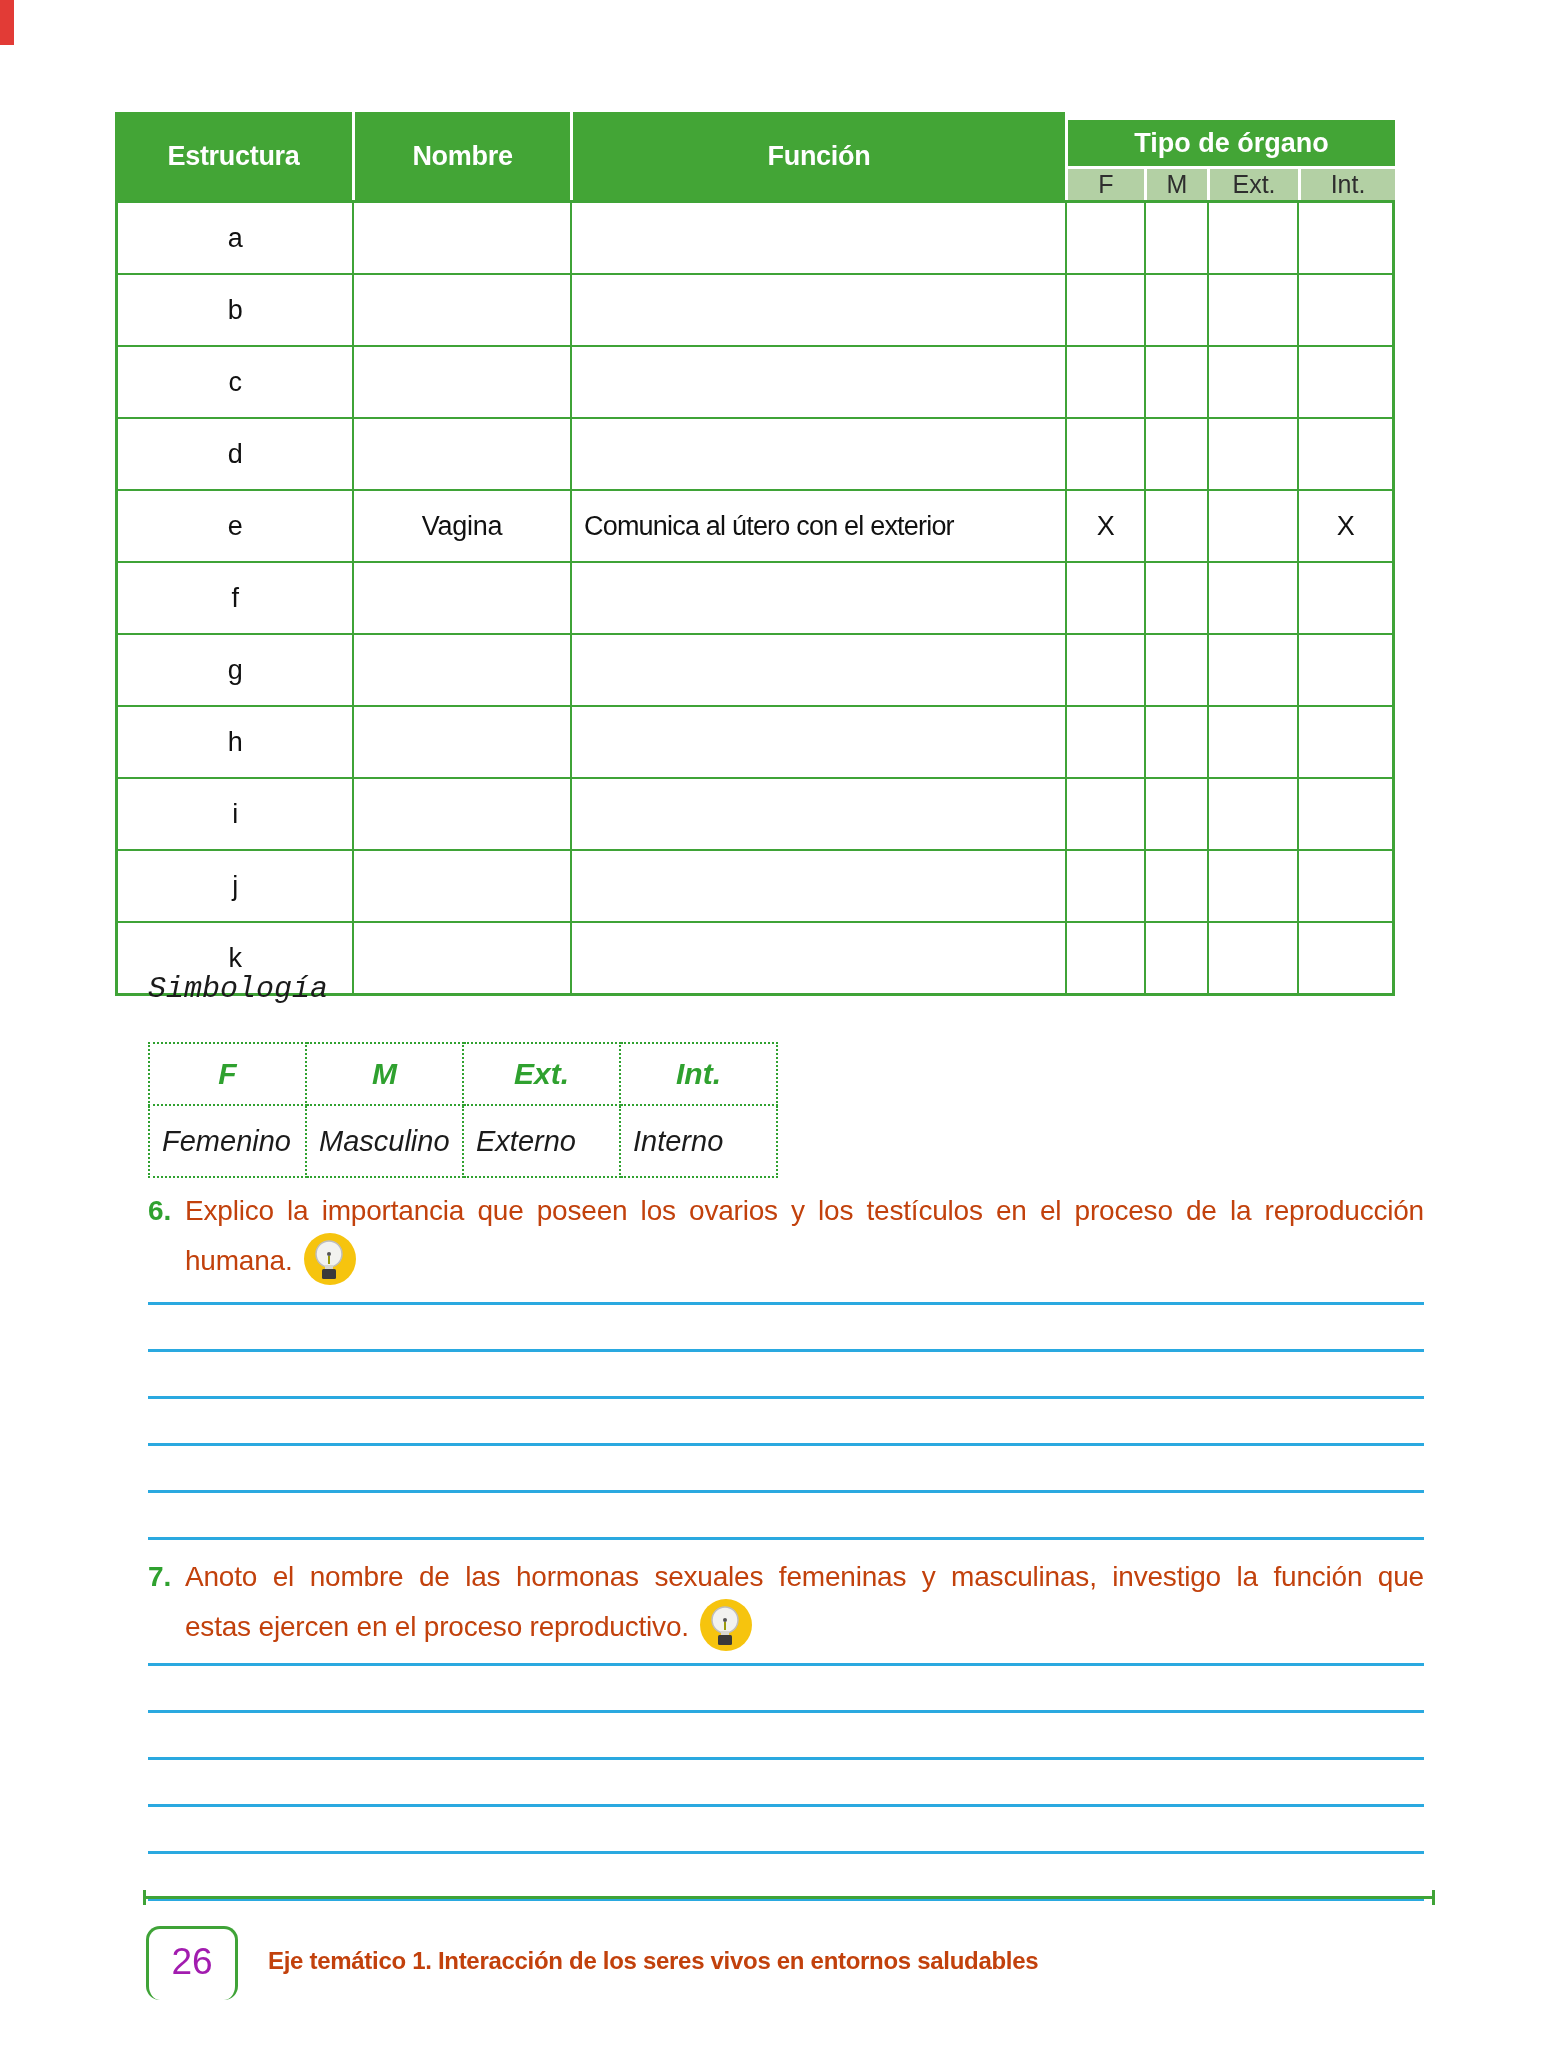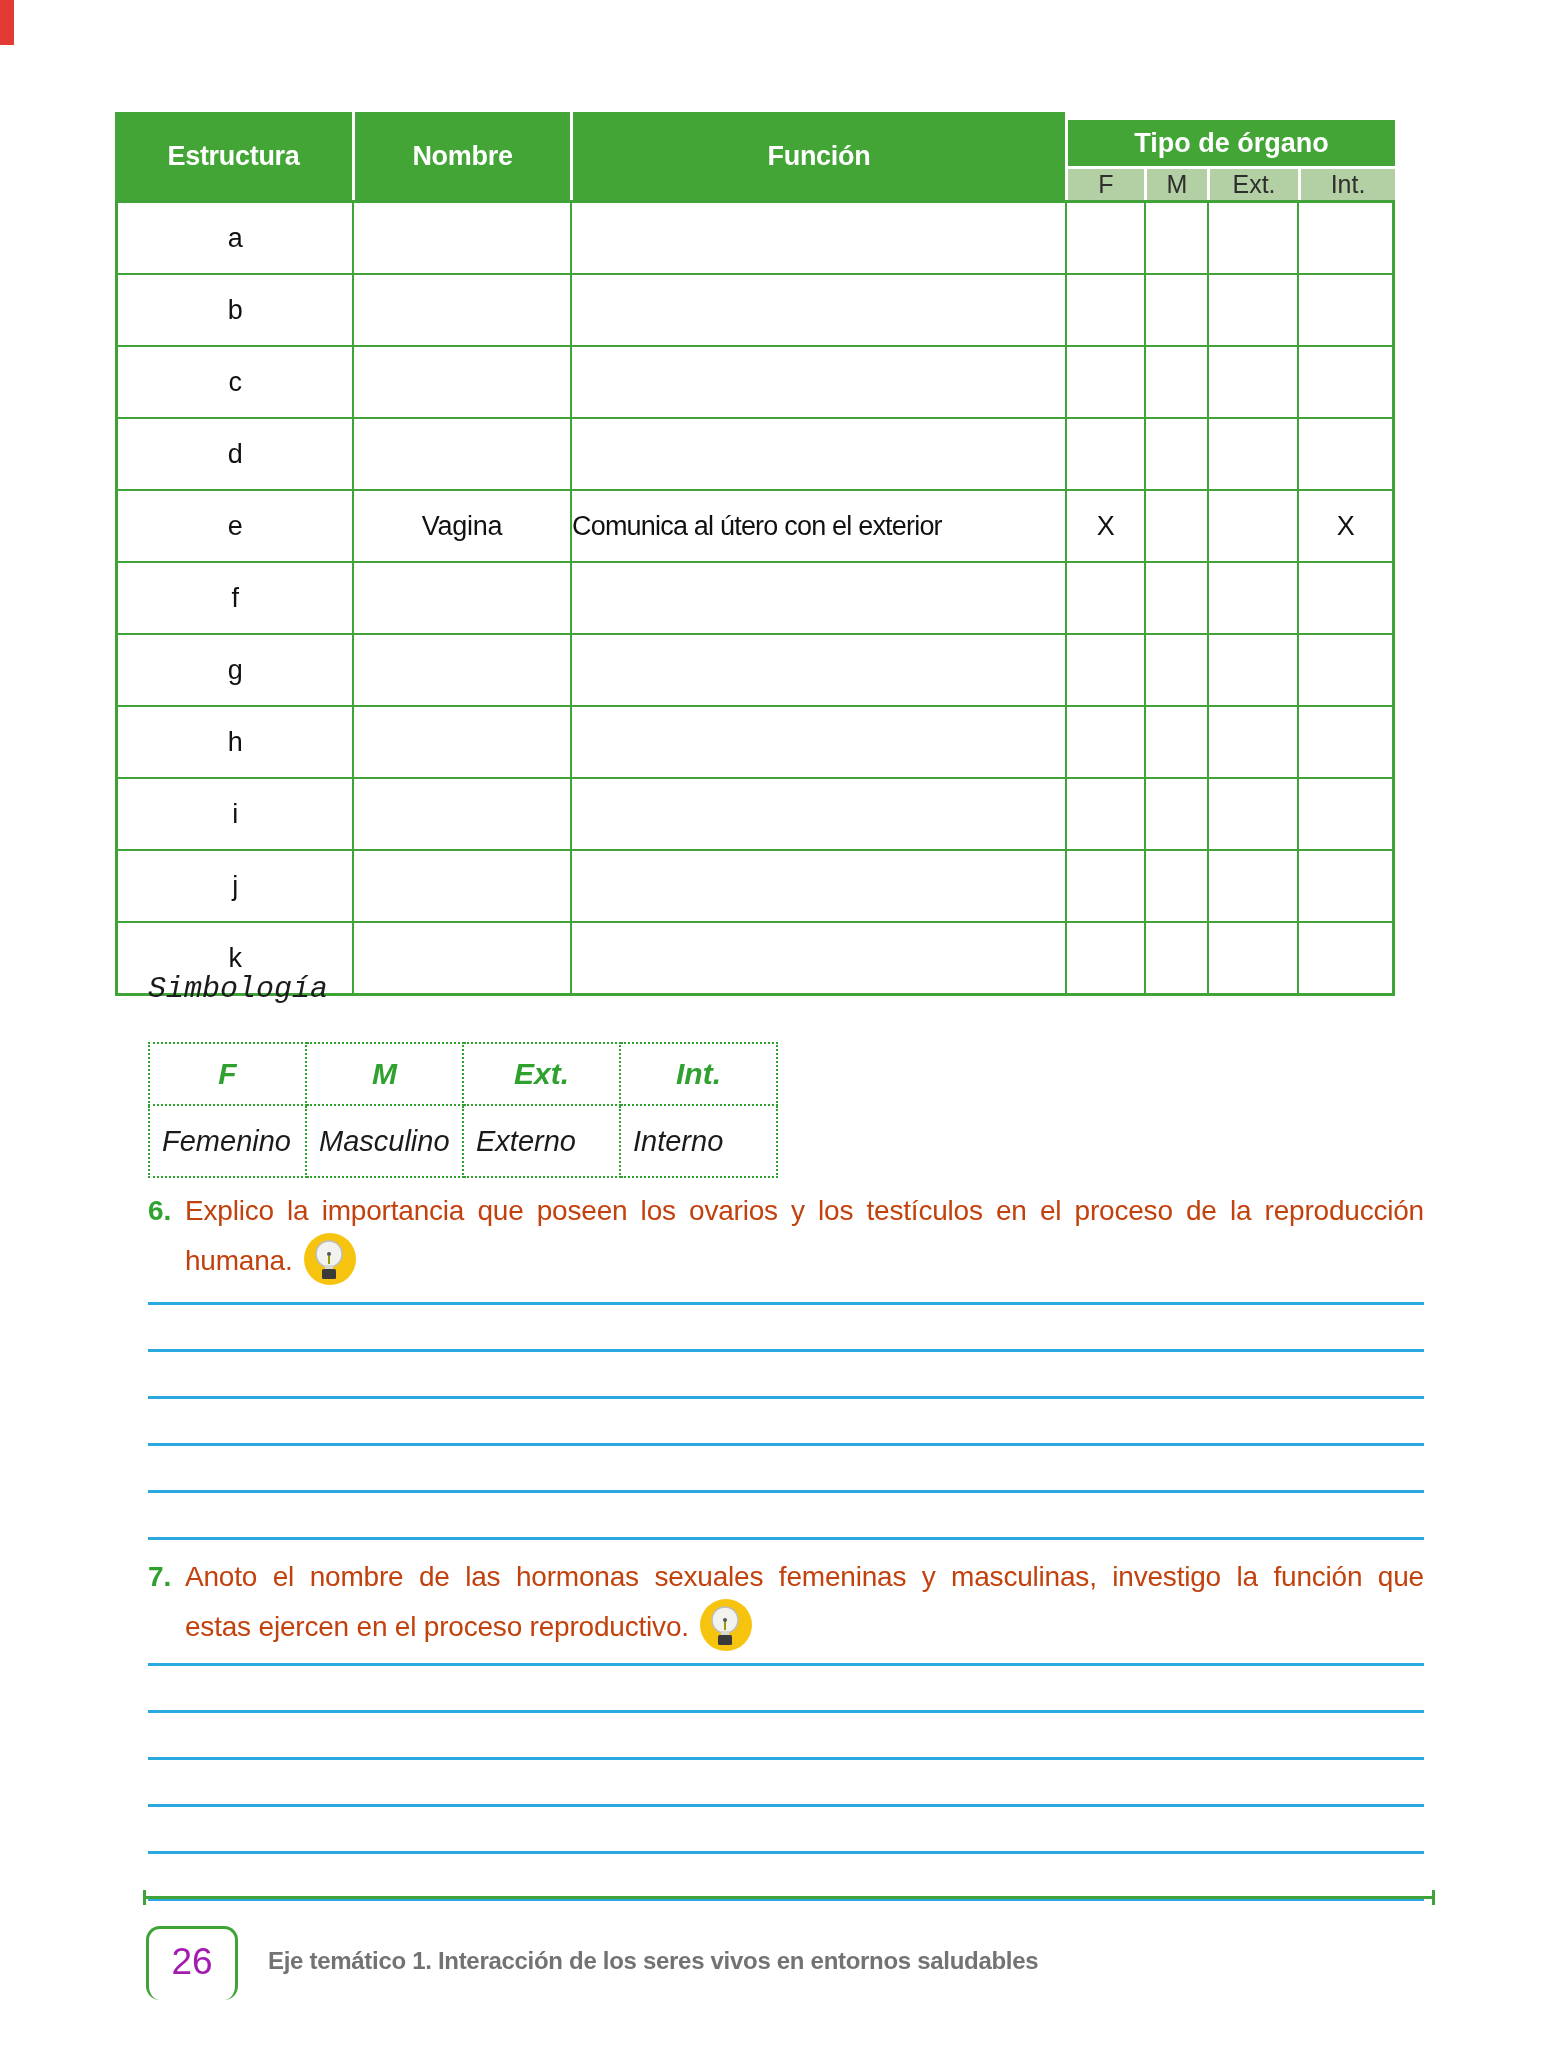--- a/index.html
+++ b/index.html
@@ -37,21 +37,21 @@
   .trow{
     display:grid;grid-template-columns:234px 218px 495px 79px 63px 90px 1fr;
     height:70px;
   }
   .trow + .trow{border-top:2px solid #3fa337;}
   .tcell{
     border-left:2px solid #3fa337;display:flex;align-items:center;justify-content:center;
     font-size:27px;color:#111111;letter-spacing:-0.3px;box-sizing:border-box;
   }
   .tcell:first-child{border-left:none;}
-  .tcell.funcion{justify-content:flex-start;letter-spacing:-0.8px;}
+  .tcell.funcion{justify-content:flex-start;padding-left:12px;letter-spacing:-0.8px;}
 
   
   .simb-title{position:absolute;left:148px;top:972px;font-size:30px;font-style:italic;color:#1b1b1b;font-family:Liberation Mono, monospace;}
   .simb-table{position:absolute;left:148px;top:1042px;border-collapse:collapse;}
   .simb-table th,.simb-table td{border:2px dotted #2fa12f;width:157px;box-sizing:border-box;}
   .simb-table th{height:62px;color:#2fa12f;font-size:30px;font-style:italic;font-weight:bold;text-align:center;}
   .simb-table td{height:72px;font-size:29px;font-style:italic;color:#1b1b1b;text-align:left;padding-left:12px;}
 
   
   .question{position:absolute;left:148px;width:1276px;display:flex;}
@@ -71,21 +71,21 @@
   }
   .bracket::after{content:"";position:absolute;left:0;right:0;top:6px;border-top:3px solid #3fa337;}
   .page-box{
     position:absolute;left:146px;top:1926px;width:92px;height:74px;box-sizing:border-box;
     border:3px solid #3fa337;border-bottom:none;border-radius:14px;
     display:flex;align-items:center;justify-content:center;
   }
   .page-num{font-size:37px;color:#a21caf;margin-top:-6px;}
   .footer-label{
     position:absolute;left:268px;top:1947px;font-size:24px;font-weight:bold;
-    color:#737373;letter-spacing:-0.3px;
+    color:#c2410c;letter-spacing:-0.3px;
   }
 </style>
 </head>
 <body>
 
 <div class="page">
 
   <div class="red-tab"></div>
 
   <div class="org-table">

